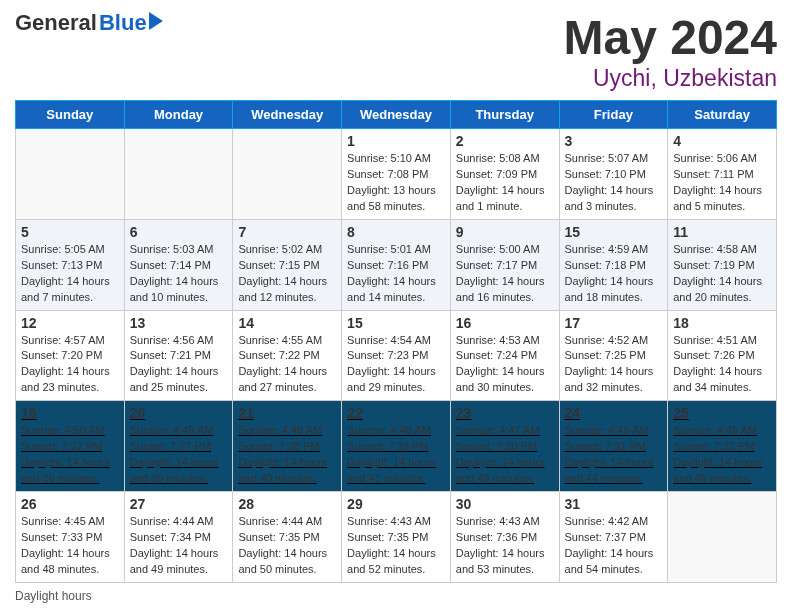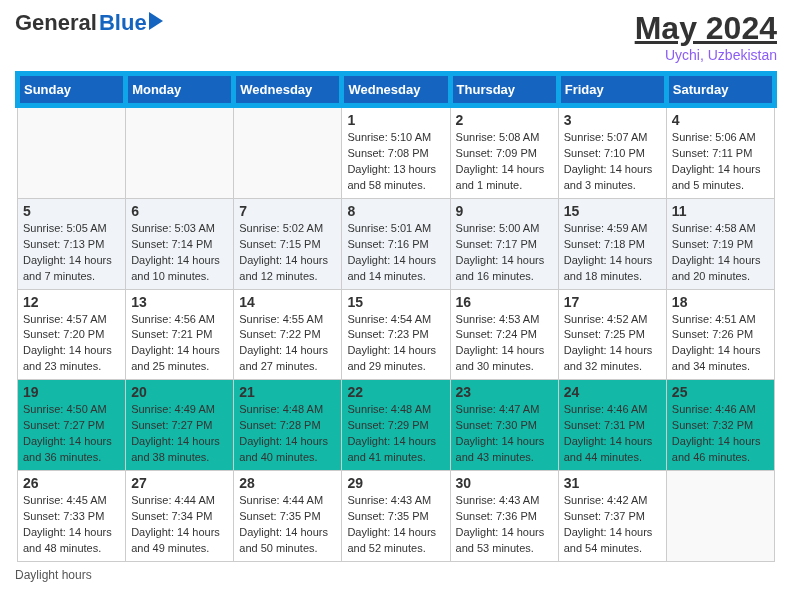--- a/index.html
+++ b/index.html
@@ -5,24 +5,24 @@
     * { box-sizing: border-box; margin: 0; padding: 0; }
     body { font-family: Arial, sans-serif; background: #fff; width: 792px; min-height: 612px; }
     .page { width: 792px; padding: 10px 15px; }
     .header { display: flex; justify-content: space-between; align-items: flex-start; margin-bottom: 8px; gap: 17px; }
     .logo { display: flex; flex-direction: column; align-items: flex-start; }
     .logo-text { display: flex; align-items: center; }
     .logo-general { font-size: 22px; font-weight: bold; color: #333; }
     .logo-blue { font-size: 22px; font-weight: bold; color: #1565C0; }
     .logo-arrow { width: 0; height: 0; border-left: 14px solid #1565C0; border-top: 9px solid transparent; border-bottom: 9px solid transparent; margin-left: 2px; margin-top: -4px; }
     .title-area { text-align: right; }
-    .month-title { font-size: 32px; font-weight: bold; color: #333; text-decoration: underline; }
-    .location-title { font-size: 14px; color: #8b5cf6; }
+    .month-title { font-size: 48px; font-weight: bold; color: #333; }
+    .location-title { font-size: 23px; color: #701a75; }
     table { width: 100%; border-collapse: collapse; }
-    thead tr th { background-color: #1565C0; color: #fff; font-size: 13px; font-weight: bold; padding: 6px 4px; border: 5px solid #0ea5e9; text-align: left; }
+    thead tr th { background-color: #1565C0; color: #fff; font-size: 13px; font-weight: bold; padding: 6px 4px; border: 1px solid #0ea5e9; text-align: center; }
     tbody tr td { border: 1px solid #ccc; vertical-align: top; padding: 4px 5px; font-size: 11px; color: #333; width: calc(100%/7); min-height: 80px; }
     .day-num { font-size: 14px; font-weight: bold; margin-bottom: 2px; }
     .day-info { font-size: 11px; line-height: 1.45; color: #333; }
     .empty-cell { background: #f9f9f9; }
     tbody tr:nth-child(even) { background-color: #f5f5f5; }
     tbody tr td { background: inherit; }
     .footer { margin-top: 6px; font-size: 12px; color: #555; }
   </style>
 </head>
 <body>
@@ -133,21 +133,21 @@
           </td>
           <td>
             <div class="day-num">17</div>
             <div class="day-info">Sunrise: 4:52 AM<br>Sunset: 7:25 PM<br>Daylight: 14 hours and 32 minutes.</div>
           </td>
           <td>
             <div class="day-num">18</div>
             <div class="day-info">Sunrise: 4:51 AM<br>Sunset: 7:26 PM<br>Daylight: 14 hours and 34 minutes.</div>
           </td>
         </tr>
-        <tr style="background-color: #14b8a6;">
+        <tr style="background-color: #0c4a6e; text-decoration: underline;">
           <td>
             <div class="day-num">19</div>
             <div class="day-info">Sunrise: 4:50 AM<br>Sunset: 7:27 PM<br>Daylight: 14 hours and 36 minutes.</div>
           </td>
           <td>
             <div class="day-num">20</div>
             <div class="day-info">Sunrise: 4:49 AM<br>Sunset: 7:27 PM<br>Daylight: 14 hours and 38 minutes.</div>
           </td>
           <td>
             <div class="day-num">21</div>

